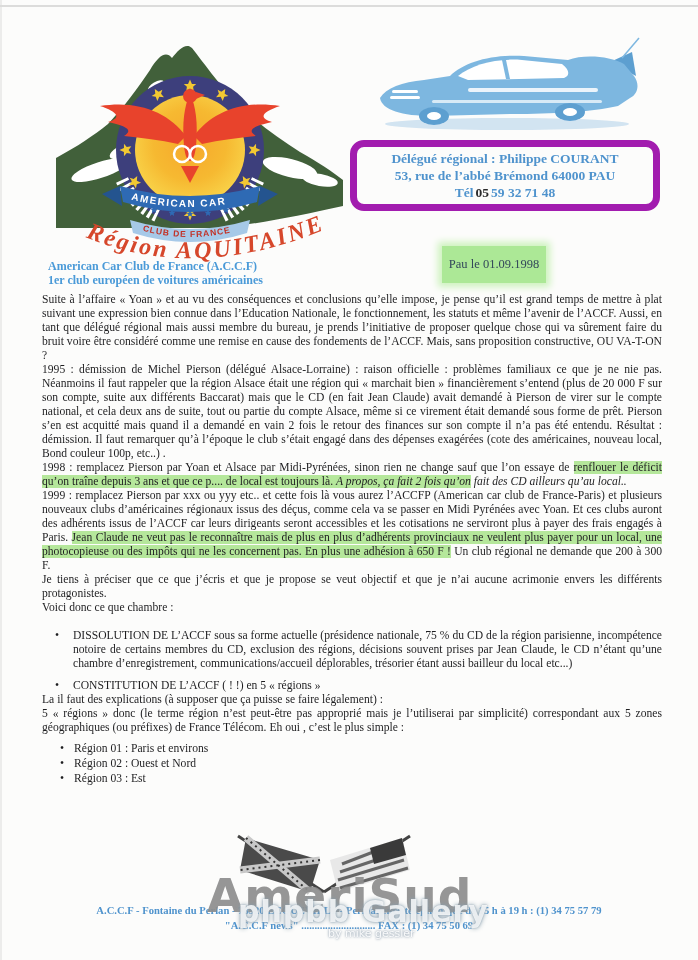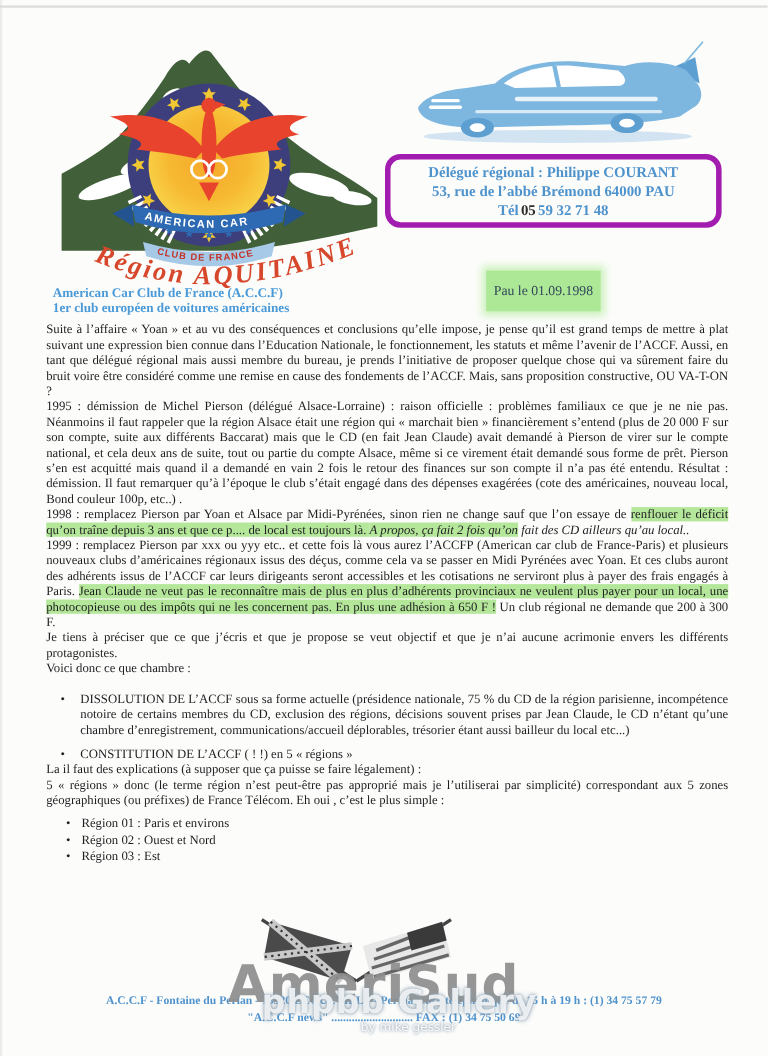--- a/index.html
+++ b/index.html
@@ -6,21 +6,21 @@
   .page{position:relative;width:698px;height:960px;background:#fcfcfb;overflow:hidden;
         font-family:"Liberation Serif","DejaVu Serif",serif;color:#1e1e20;}
   .scan-top-line{position:absolute;left:0;top:5px;width:100%;height:2px;background:#c6c6c6;opacity:.6;}
   .scan-left-line{position:absolute;left:0;top:0;width:2px;height:100%;background:#dcdcdc;opacity:.5;}
 
   
   .logo-svg{position:absolute;left:38px;top:28px;}
   .logo-caption{position:absolute;left:48px;top:259px;color:#4a9ad8;font-weight:bold;
                 font-size:12px;line-height:14px;}
   .car-svg{position:absolute;left:372px;top:36px;}
-  .contact-box{position:absolute;left:350px;top:140px;width:288px;border:5px solid #a21caf;
+  .contact-box{position:absolute;left:350px;top:140px;width:288px;border:7px solid #a21caf;
                border-radius:14px;padding:3px 4px;text-align:center;color:#4f93cd;
                font-weight:bold;font-size:13.5px;line-height:17px;}
   .tel-black{color:#2b2b2b;padding:0 2px;}
   .fax{position:absolute;left:350px;top:212px;width:288px;text-align:center;font-size:13px;
        color:#1c1c1c;letter-spacing:.5px;}
   .date-row{position:absolute;left:350px;top:246px;width:288px;text-align:center;}
   .date-highlight{display:inline-block;background:#ace896;box-shadow:0 0 7px 4px #cdf2bd;
                   padding:11px 7px;font-size:12.5px;color:#33475a;}
 
   

